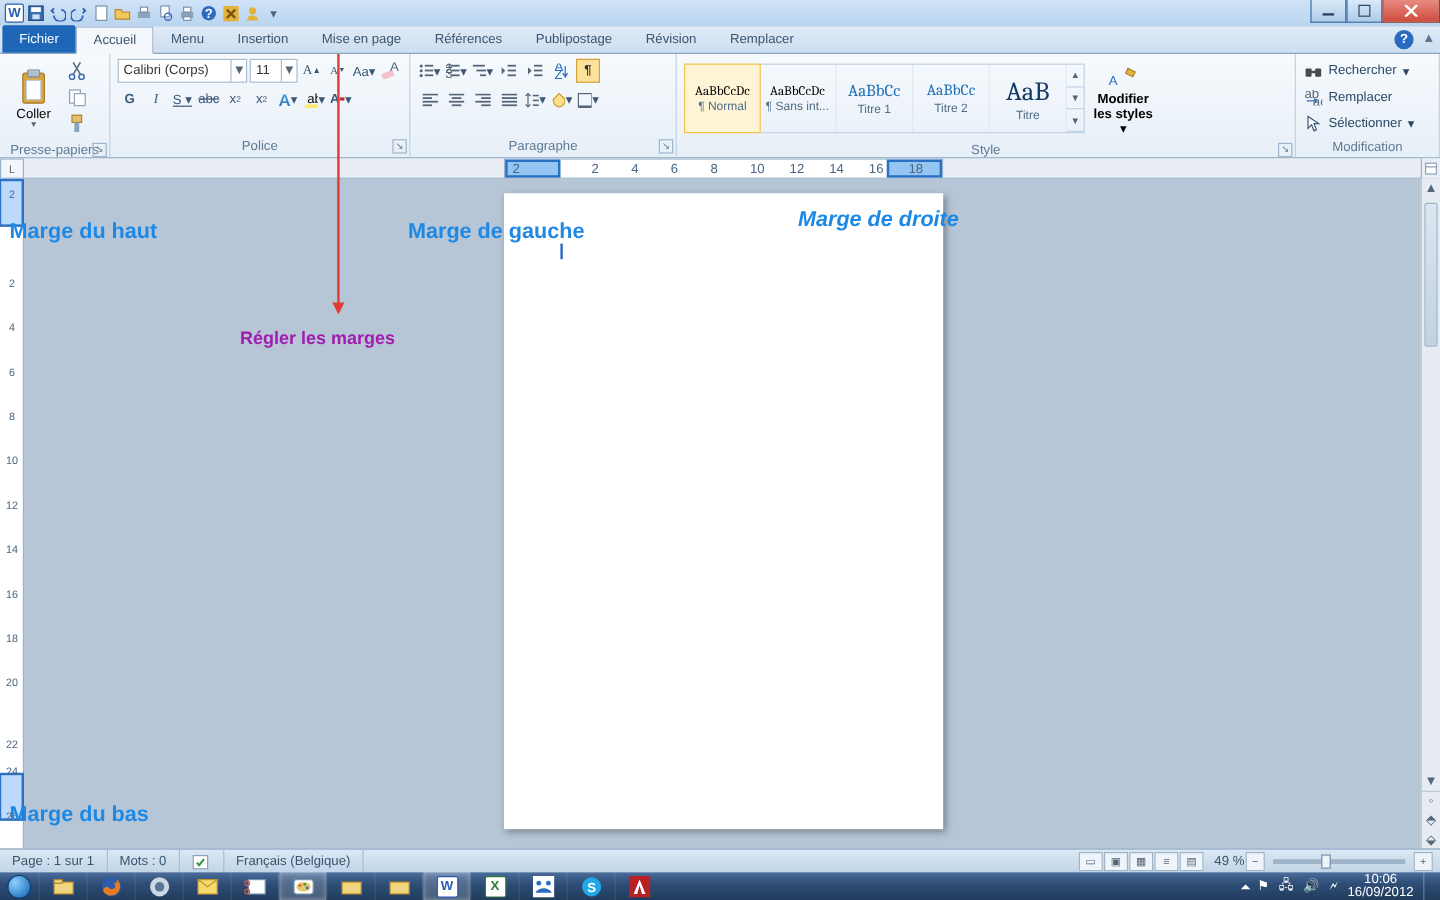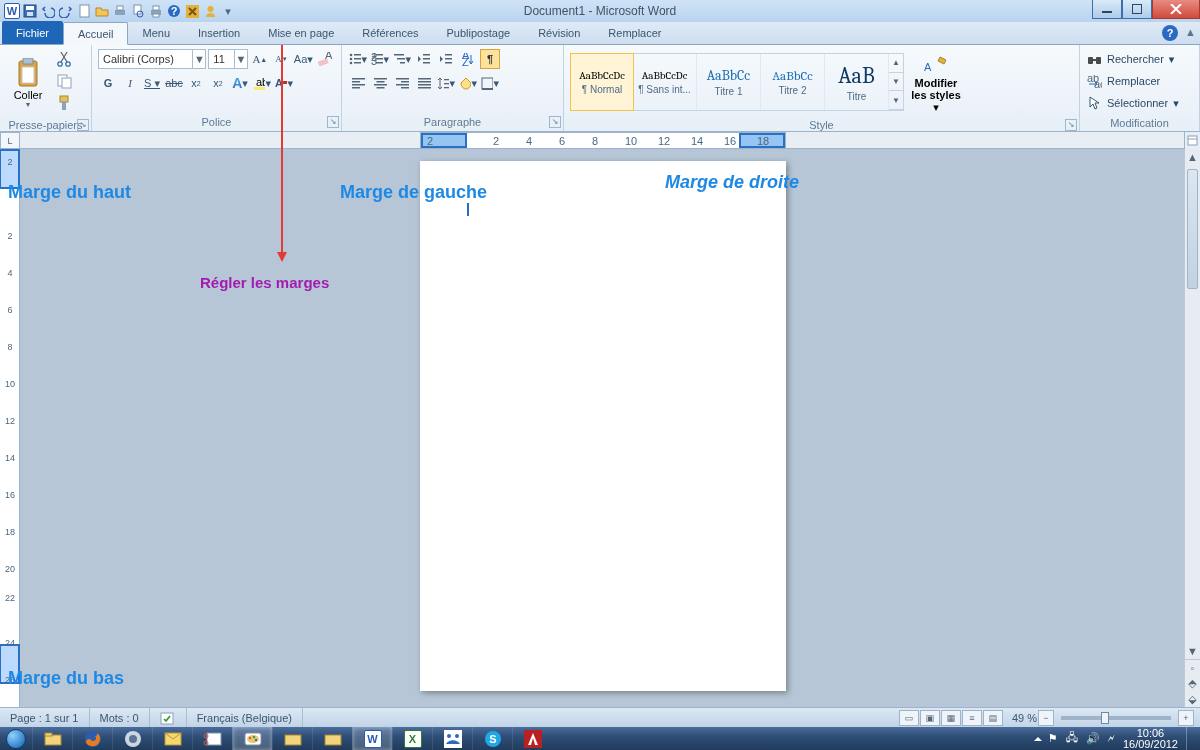--- a/index.html
+++ b/index.html
@@ -152,21 +152,20 @@
         </svg>
       </div>
     <div class="qbtn">
         <svg width="13" height="14">
           <circle cx="6.5" cy="5" r="3" fill="#e2b23a"></circle>
           <path d="M2 13c0-3 2-4 4.5-4s4.5 1 4.5 4" fill="#e2b23a"></path>
         </svg>
       </div>
     <div class="qbtn" style="color:#4a6784;">▾</div>
   </div>
-  <div class="titlecenter">Document1 - Microsoft Word</div>
   <div class="winbtns">
     <div class="winbtn">
         <svg width="10" height="10">
           <rect y="7" width="10" height="2" fill="#2a4866"></rect>
         </svg>
       </div>
     <div class="winbtn">
         <svg width="10" height="10">
           <rect x="0" y="0" width="10" height="10" fill="none" stroke="#2a4866" stroke-width="2"></rect>
         </svg>
@@ -486,21 +485,21 @@
       <div class="vnum" style="top: 82px;">2</div>
       <div class="vnum" style="top: 119px;">4</div>
       <div class="vnum" style="top: 156px;">6</div>
       <div class="vnum" style="top: 193px;">8</div>
       <div class="vnum" style="top: 230px;">10</div>
       <div class="vnum" style="top: 267px;">12</div>
       <div class="vnum" style="top: 304px;">14</div>
       <div class="vnum" style="top: 341px;">16</div>
       <div class="vnum" style="top: 378px;">18</div>
       <div class="vnum" style="top: 415px;">20</div>
-      <div class="vnum" style="top: 444px;">22</div>
+      <div class="vnum" style="top: 466px;">22</div>
       <div class="vnum" style="top: 489px;">24</div>
       <div class="vnum" style="top: 526px;">26</div>
     </div>
   <div class="page">
     <div class="cursor"></div>
   </div>
   <div class="vscroll">
     <div class="arr" style="top:0">▲</div>
     <div class="thumb"></div>
     <div class="arr" style="bottom:48px">▼</div>

